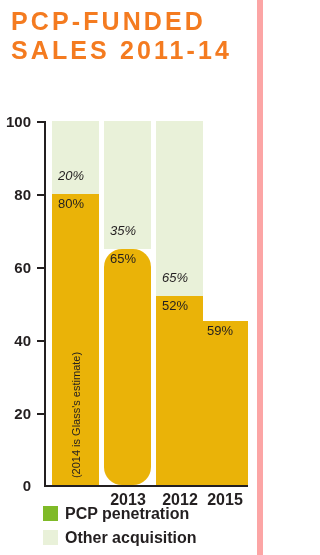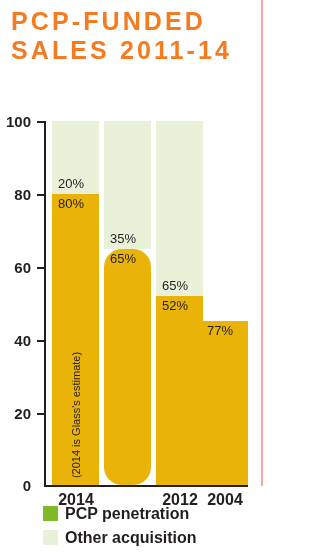--- a/index.html
+++ b/index.html
@@ -9,24 +9,24 @@
   }
   body {
     width: 263px;
     height: 555px;
     font-family: "Liberation Sans", sans-serif;
     overflow: hidden;
   }
   #page {
     position: relative;
     width: 263px;
-    height: 486px;
+    height: 555px;
     background: #ffffff;
     box-sizing: border-box;
-    border-right: 2px solid #fca5a5;
+    border-right: 6px solid #fca5a5;
   }
 
   
   #title {
     position: absolute;
     left: 11px;
     top: 7px;
     width: 240px;
     color: #f47b20;
     font-size: 25px;
@@ -106,21 +106,22 @@
     top: 3px;
     font-size: 13px;
     font-weight: normal;
     color: #231f20;
     line-height: 14px;
     font-family: "Liberation Sans", sans-serif;
     white-space: nowrap;
   }
   .seg-label.bottom-anchored {
     top: auto;
-    bottom: 3px;
+    bottom: 11px;
+    font-style: italic;
   }
 
   .bar-note {
     position: absolute;
     left: 50%;
     bottom: 8px;
     transform-origin: center;
     transform: translateX(-50%) rotate(-90deg);
     font-size: 11px;
     color: #231f20;
@@ -207,47 +208,47 @@
       <div class="bar-top" style="height:73px;">
         <span class="seg-label bottom-anchored">20%</span>
       </div>
       <div class="bar-bottom" style="height:291px;">
         <span class="seg-label">80%</span>
         <div class="bar-note-wrap" style="bottom:56px;">
           <span class="bar-note">(2014 is Glass's estimate)</span>
         </div>
       </div>
     </div>
-    <div class="cat-label" style="left:48px;">2014</div>
 
     <div class="bar-group" style="left:104px;">
       <div class="bar-top" style="height:128px;">
         <span class="seg-label bottom-anchored">35%</span>
       </div>
       <div class="bar-bottom" style="height:236px;border-radius:18px;">
         <span class="seg-label">65%</span>
       </div>
     </div>
+    <div class="cat-label" style="left:100px;">2013</div>
 
     <div class="bar-group" style="left:156px;">
       <div class="bar-top" style="height:175px;">
         <span class="seg-label bottom-anchored">65%</span>
       </div>
       <div class="bar-bottom" style="height:189px;">
         <span class="seg-label">52%</span>
       </div>
     </div>
     <div class="cat-label" style="left:152px;">2012</div>
 
     <div class="bar-group" style="left:201px;">
       <div class="bar-bottom" style="height:164px;">
-        <span class="seg-label">77%</span>
-      </div>
-    </div>
-    <div class="cat-label" style="left:197px;">2004</div>
+        <span class="seg-label">59%</span>
+      </div>
+    </div>
+    <div class="cat-label" style="left:197px;">2015</div>
 
   </div>
 
   <div id="legend">
     <div class="legend-row">
       <span class="legend-swatch" style="background:#7fba28;"></span>
       <span class="legend-text">PCP penetration</span>
     </div>
     <div class="legend-row">
       <span class="legend-swatch" style="background:#e9f1d9;"></span>

